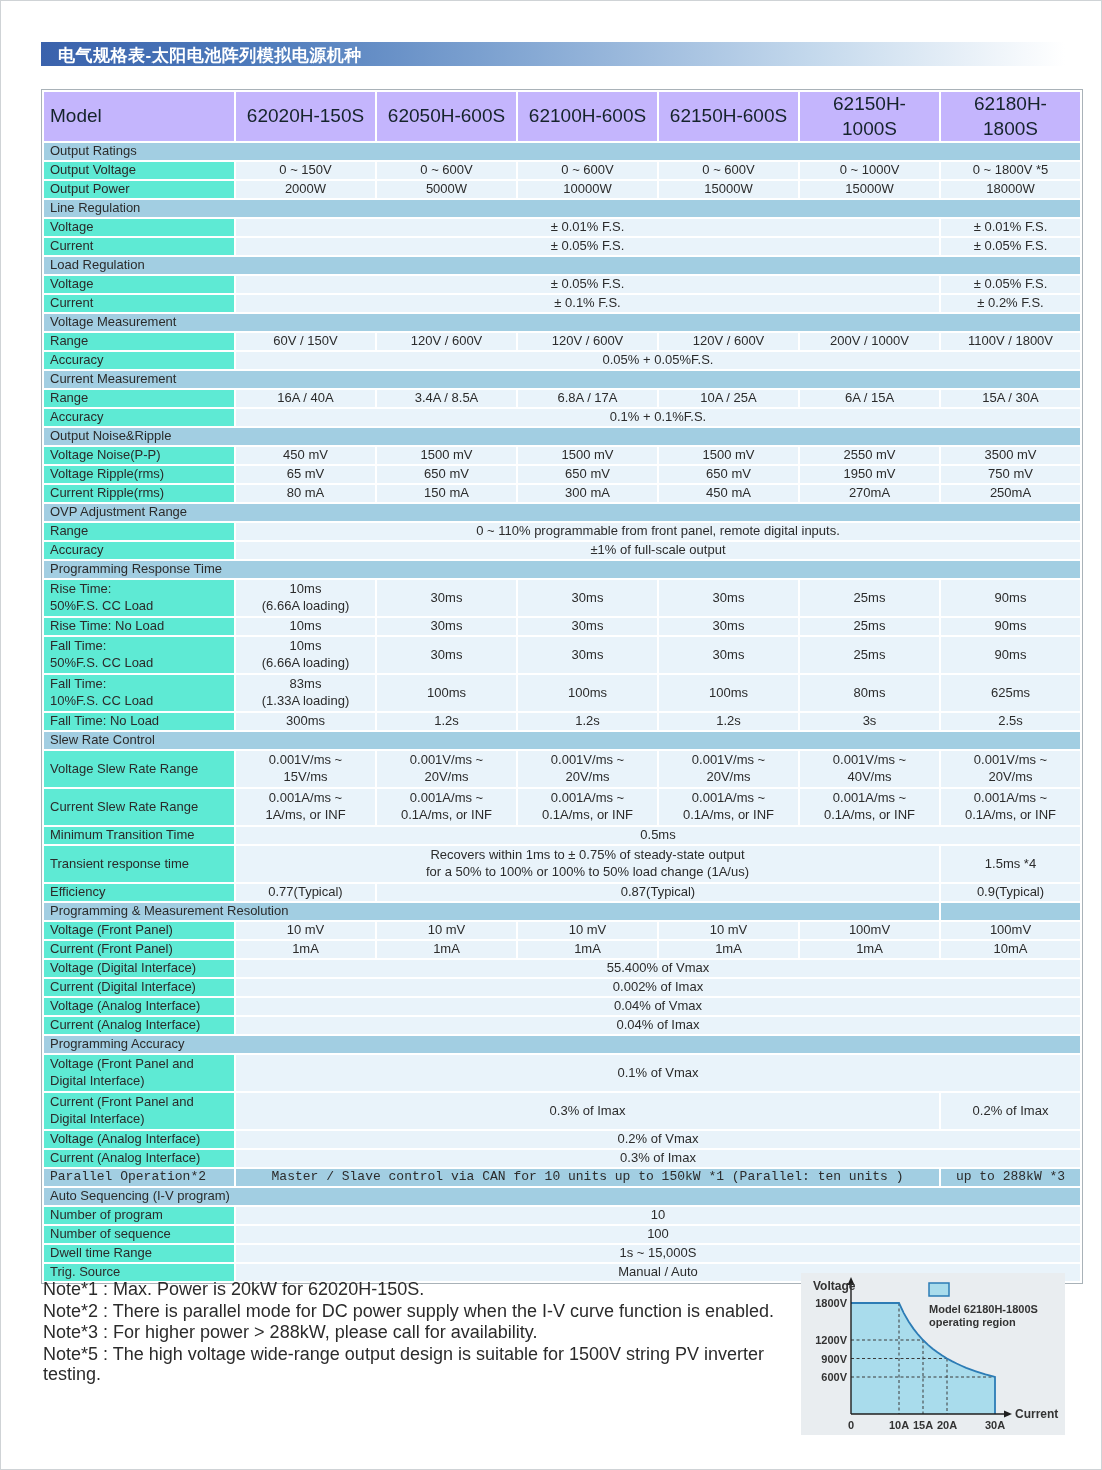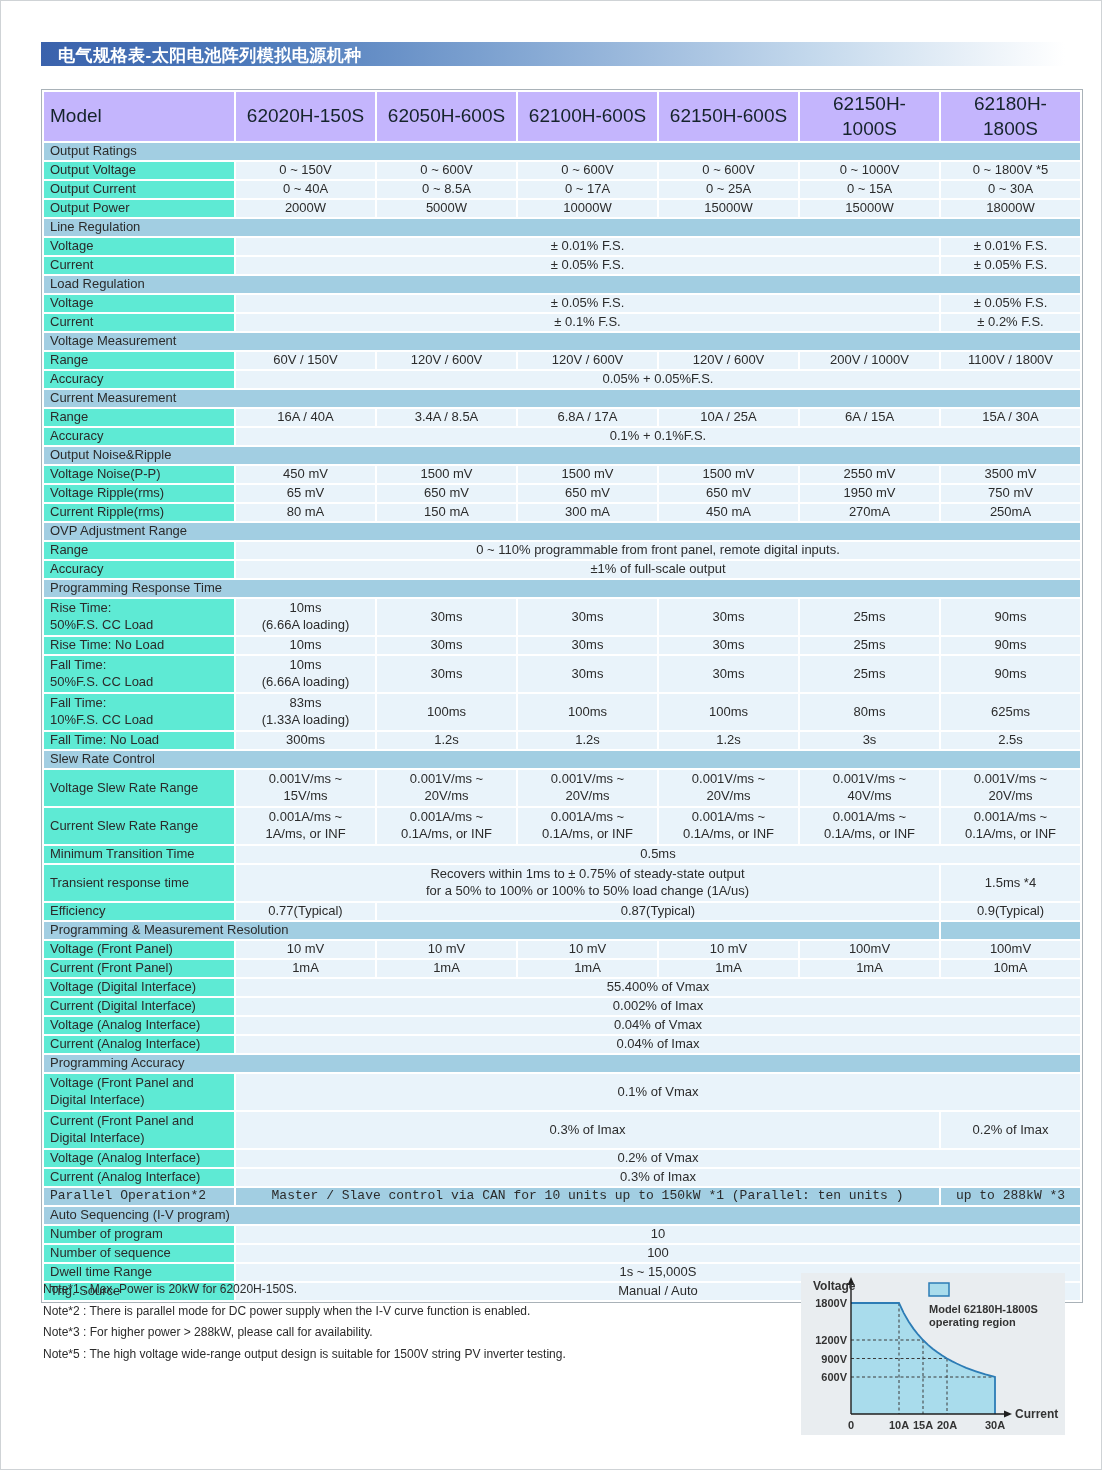--- a/index.html
+++ b/index.html
@@ -23,21 +23,21 @@
     line-height:1.3;white-space:pre-line;overflow:hidden;height:17px;
   }
   td.sec{background:#a2cee2;text-align:left;font-size:13.5px;color:#21343f;}
   td.lbl{background:#5eead4;text-align:left;}
   td.val{background:#e9f3fa;text-align:center;}
   tr.model td.lbl,tr.model td.val{background:#c4b5fd;color:#15232b;font-size:19px;}
   tr.hl td.lbl,tr.hl td.val{background:#a2cee2;font-family:Liberation Mono, monospace;}
   tr.tall td{height:36px;}
 
   .notes{position:absolute;left:42px;top:1278px;width:745px;}
-  .note-line{font-size:12px;color:#2b2b2b;line-height:20.5px;white-space:pre-line;margin-bottom:1px;}
+  .note-line{font-size:18px;color:#2b2b2b;line-height:20.5px;white-space:pre-line;margin-bottom:1px;}
 
   .chart-panel{position:absolute;left:800px;top:1272px;width:264px;height:162px;background:#e9edf0;}
   .chart-panel svg{display:block;}
   .axis{stroke:#1f1f1f;stroke-width:1.4;fill:none;}
   .arrow{fill:#1f1f1f;}
   .tick-label{font-size:11px;font-weight:bold;fill:#333;font-family:"Liberation Sans",sans-serif;}
   .axis-label{font-size:12px;font-weight:bold;fill:#333;font-family:"Liberation Sans",sans-serif;}
   .legend-text{font-size:11px;font-weight:bold;fill:#333;font-family:"Liberation Sans",sans-serif;}
 </style>
 </head>
@@ -71,29 +71,20 @@
           <td class="sec" colspan="7">Output Ratings</td>
         </tr>
         <tr>
           <td class="lbl">Output Voltage</td>
           <td class="val">0 ~ 150V</td>
           <td class="val">0 ~ 600V</td>
           <td class="val">0 ~ 600V</td>
           <td class="val">0 ~ 600V</td>
           <td class="val">0 ~ 1000V</td>
           <td class="val">0 ~ 1800V *5</td>
-        </tr>
-        <tr>
-          <td class="lbl">Output Current</td>
-          <td class="val">0 ~ 40A</td>
-          <td class="val">0 ~ 8.5A</td>
-          <td class="val">0 ~ 17A</td>
-          <td class="val">0 ~ 25A</td>
-          <td class="val">0 ~ 15A</td>
-          <td class="val">0 ~ 30A</td>
         </tr>
         <tr>
           <td class="lbl">Output Power</td>
           <td class="val">2000W</td>
           <td class="val">5000W</td>
           <td class="val">10000W</td>
           <td class="val">15000W</td>
           <td class="val">15000W</td>
           <td class="val">18000W</td>
         </tr>

